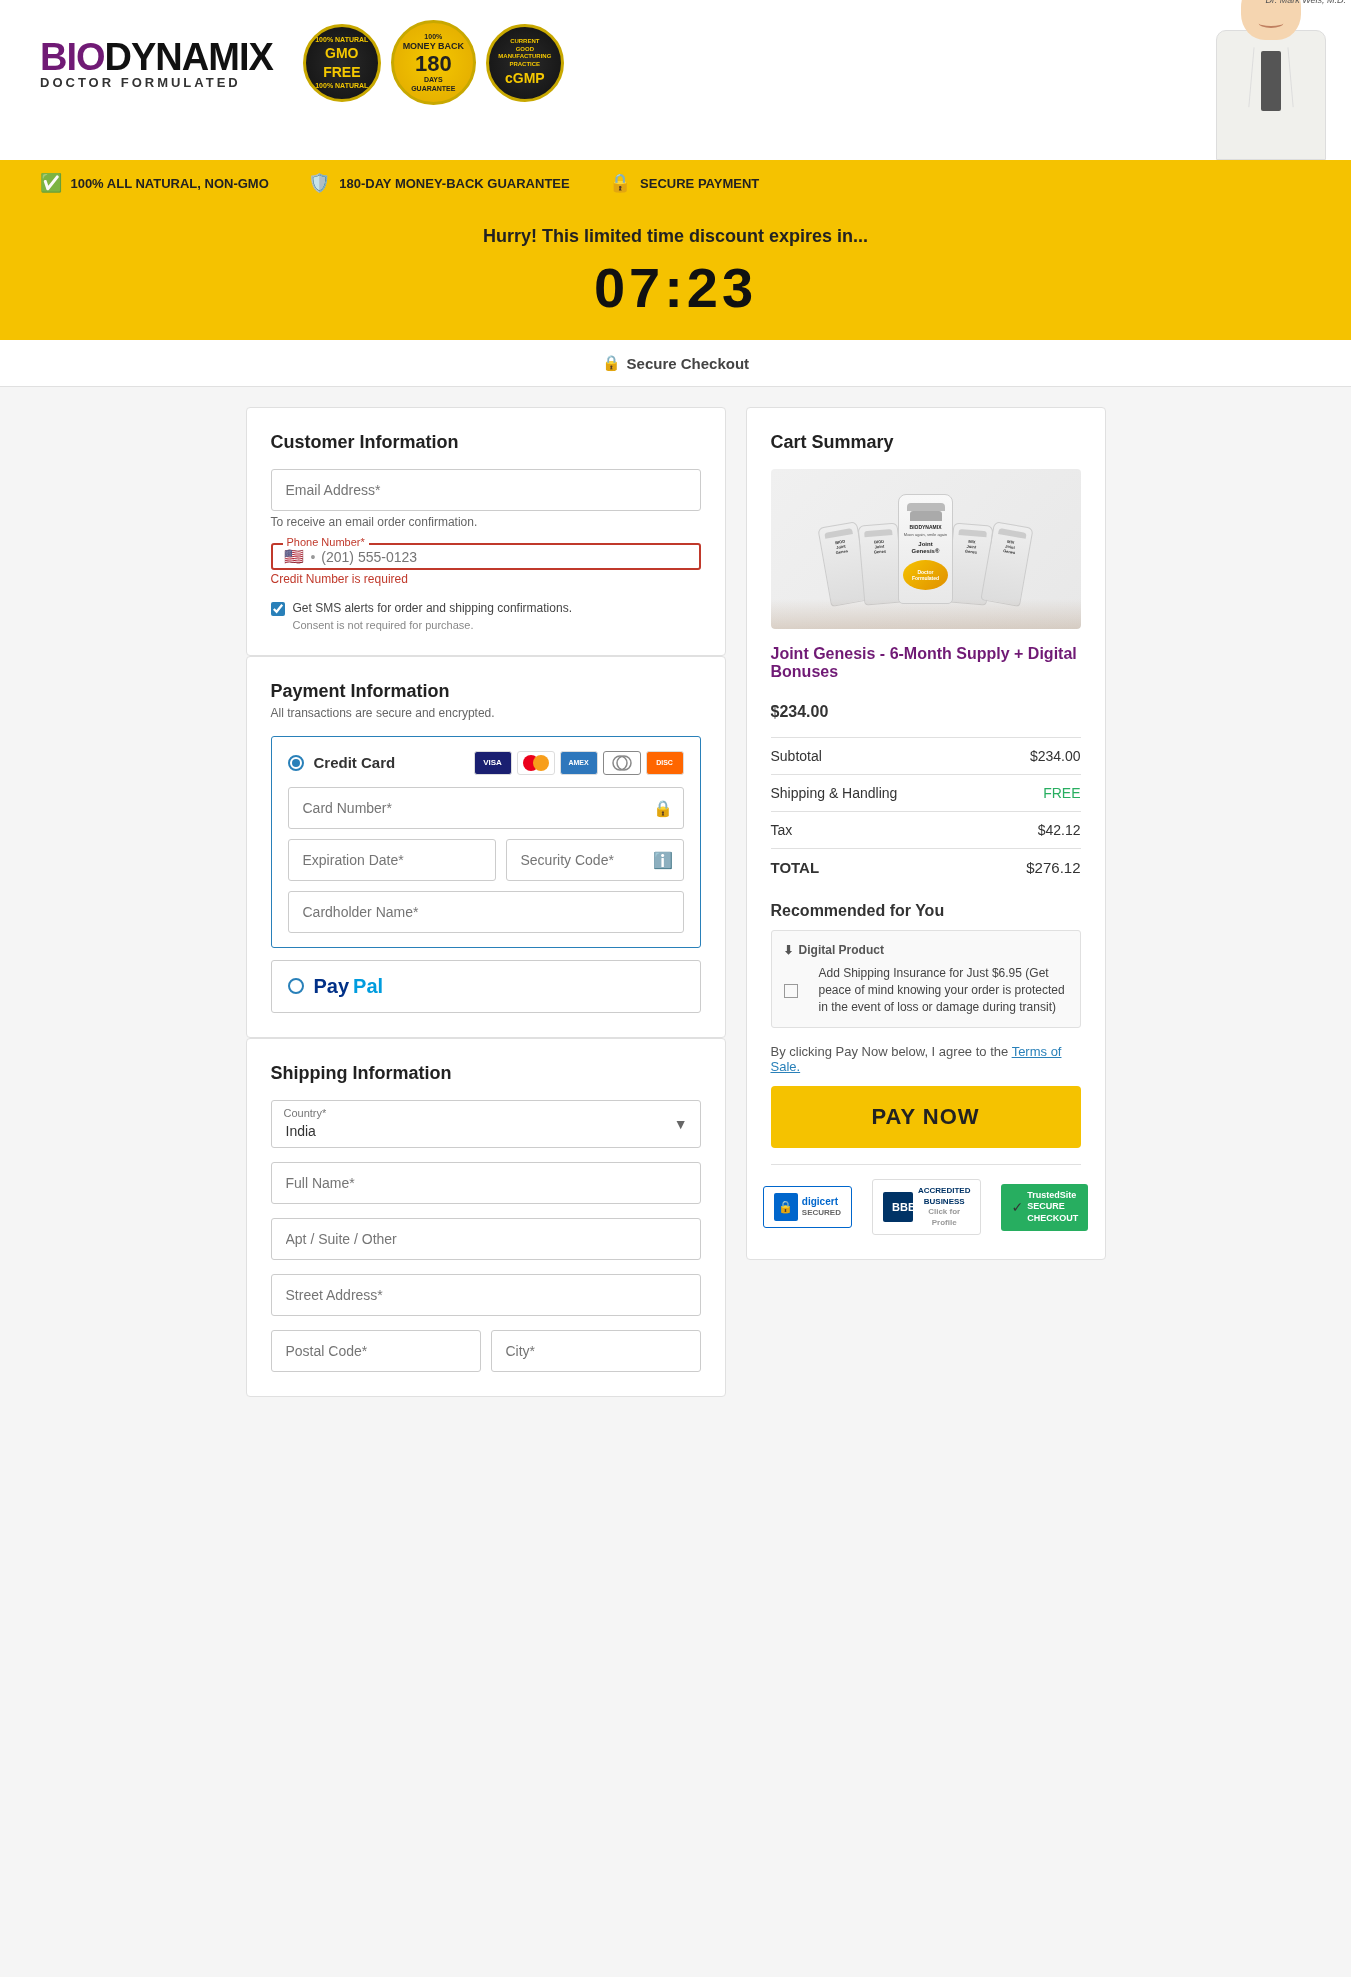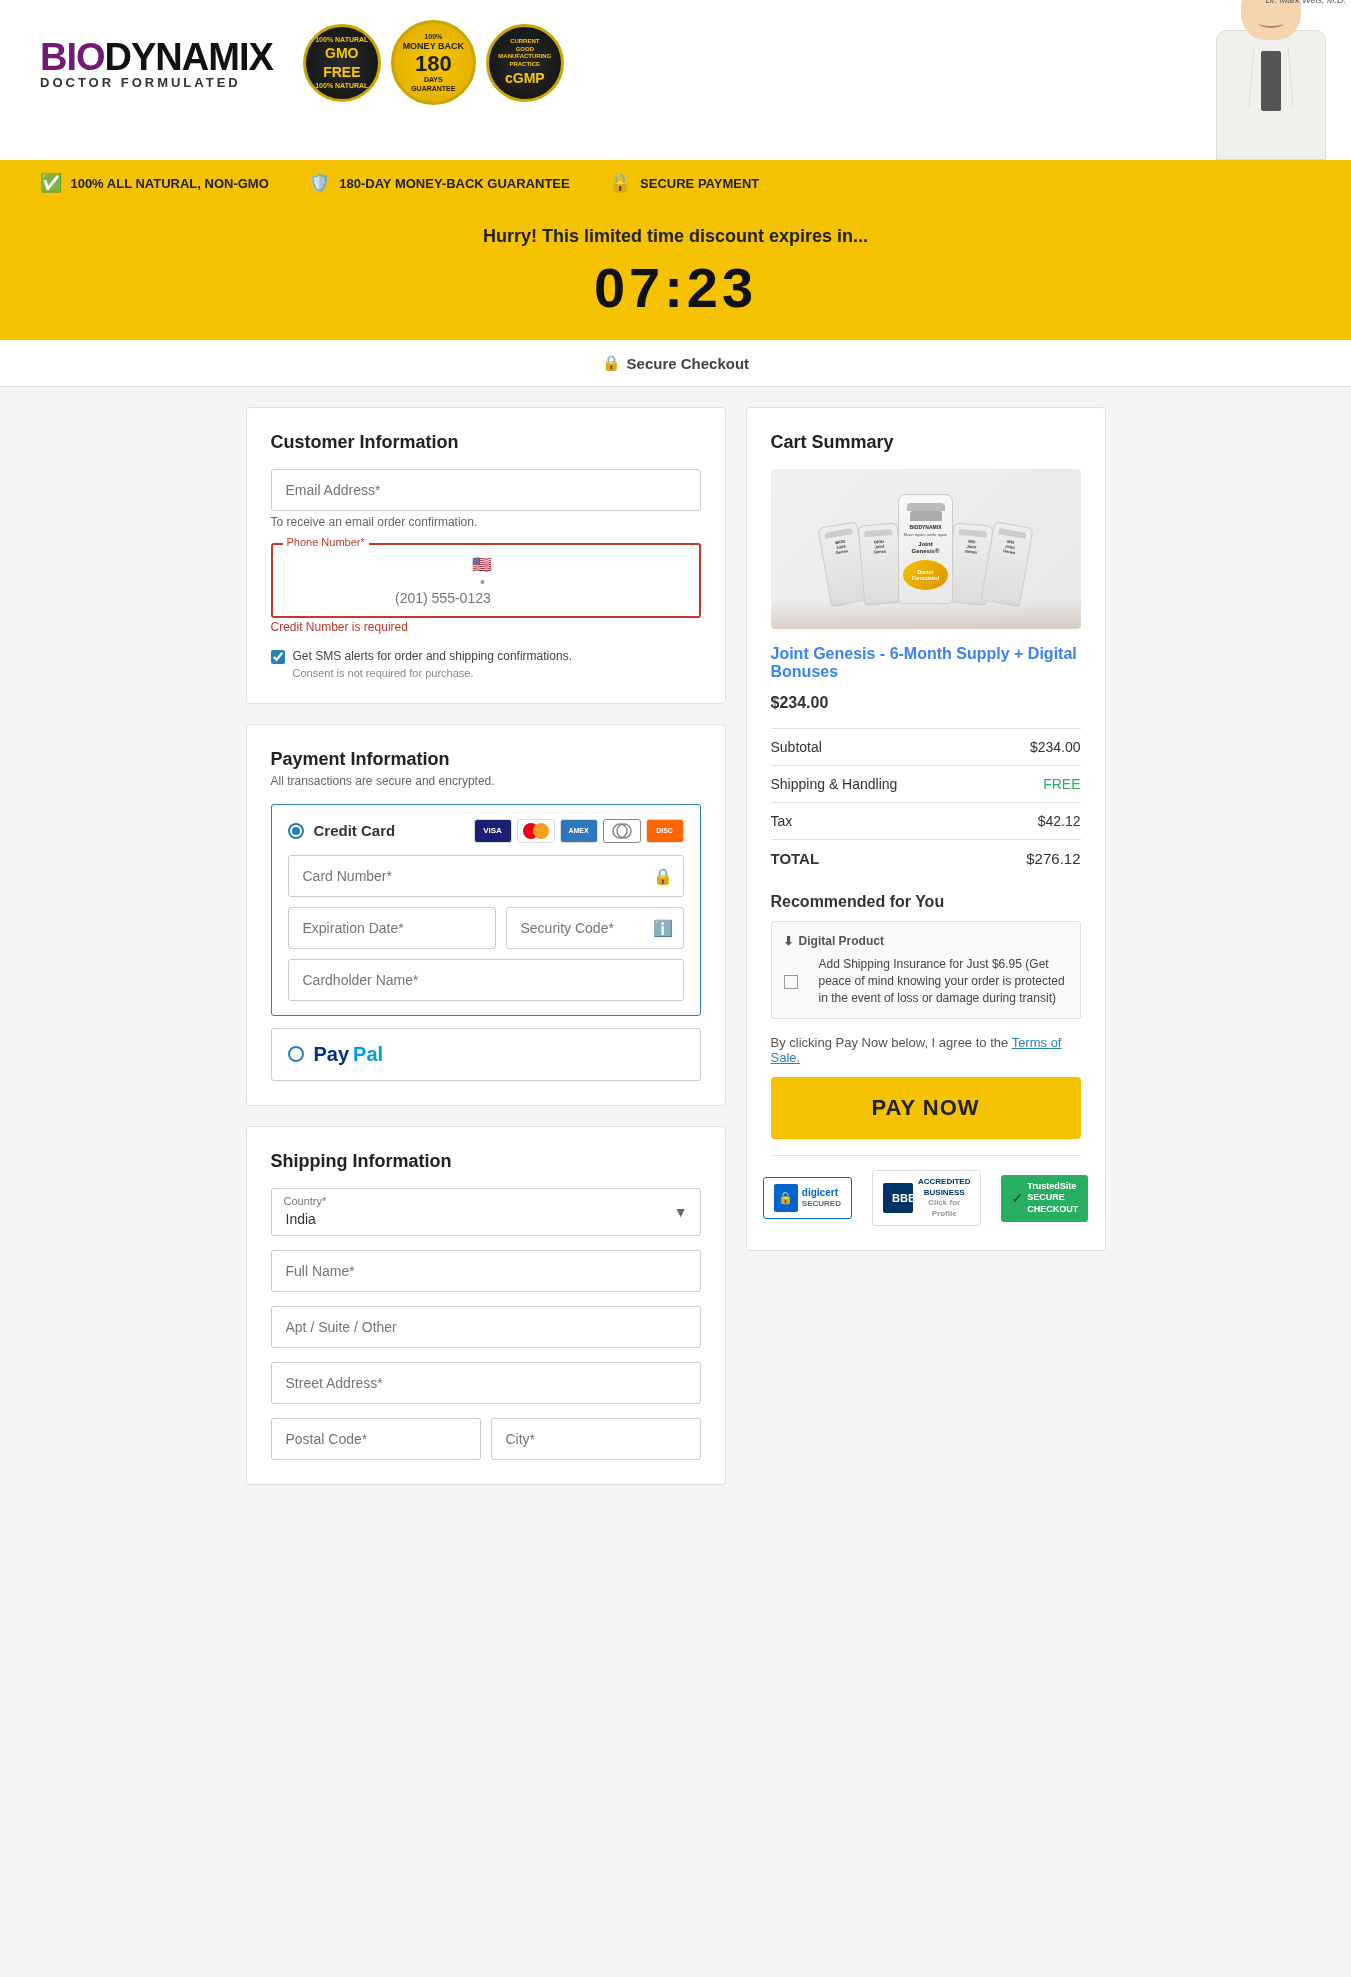--- a/index.html
+++ b/index.html
@@ -21,39 +21,39 @@
     .timer-text { font-size: 18px; font-weight: 700; color: #222; margin-bottom: 8px; }
     .timer-count { font-size: 56px; font-weight: 900; color: #111; letter-spacing: 4px; }
 
     
     .secure-checkout { text-align: center; padding: 14px; background: #fff; border-bottom: 1px solid #e0e0e0; font-size: 15px; color: #444; font-weight: 600; display: flex; align-items: center; justify-content: center; gap: 6px; }
 
     
     .main-content { max-width: 900px; margin: 20px auto; display: flex; gap: 20px; padding: 0 20px; }
 
     
-    .left-col { flex: 1; display: flex; flex-direction: column; gap: 20px; }
+    .left-col { flex: 1; display: flex; flex-direction: column; }
 
     
     .right-col { width: 360px; flex-shrink: 0; }
 
     
     .card { background: #fff; border: 1px solid #e0e0e0; border-radius: 4px; padding: 24px; }
     .section-title { font-size: 18px; font-weight: 700; margin-bottom: 16px; color: #222; }
     .section-subtitle { font-size: 12px; color: #666; margin-top: -12px; margin-bottom: 16px; }
 
     
     .form-group { margin-bottom: 14px; }
     .form-input { width: 100%; padding: 12px 14px; border: 1px solid #ccc; border-radius: 3px; font-size: 14px; color: #555; }
     .form-label { font-size: 12px; color: #666; margin-top: 4px; display: block; }
     .input-row { display: flex; gap: 10px; }
     .input-row .form-input { flex: 1; }
 
     
-    .phone-wrapper { position: relative; display: flex; align-items: center; border: 2px solid #c0392b; border-radius: 3px; padding: 10px 12px; flex-direction: column; }
+    .phone-wrapper { position: relative; display: flex; align-items: center; border: 2px solid #c0392b; border-radius: 3px; padding: 2px 12px; }
     .phone-flag { margin-right: 6px; font-size: 16px; }
     .phone-sep { color: #999; margin-right: 6px; }
     .phone-input { border: none; outline: none; font-size: 14px; color: #555; flex: 1; }
 
     
     .phone-label { font-size: 11px; color: #c0392b; position: absolute; top: -9px; left: 10px; background: #fff; padding: 0 4px; }
     .phone-label-text { font-size: 12px; color: #c0392b; margin-top: 4px; }
 
     
     .checkbox-row { display: flex; align-items: flex-start; gap: 8px; }
@@ -85,21 +85,21 @@
     .card-number-wrapper { position: relative; }
     .card-number-wrapper .lock-icon { position: absolute; right: 10px; top: 50%; transform: translateY(-50%); font-size: 16px; color: #888; }
 
     .paypal-logo { display: flex; align-items: center; gap: 4px; font-size: 20px; font-weight: 700; }
     .paypal-p1 { color: #003087; }
     .paypal-p2 { color: #009cde; }
 
     
     .cart-product-img { width: 100%; height: 160px; background: linear-gradient(135deg, #f0f0f0, #e8e8e8); border-radius: 4px; display: flex; align-items: center; justify-content: center; margin-bottom: 16px; overflow: hidden; position: relative; }
 
-    .product-title { font-size: 16px; font-weight: 700; color: #3b82f6; margin-bottom: 13px; }
+    .product-title { font-size: 16px; font-weight: 700; color: #701a75; margin-bottom: 22px; }
     .product-price { font-size: 16px; font-weight: 600; color: #333; margin-bottom: 16px; }
 
     .cart-table { width: 100%; border-collapse: collapse; }
     .cart-table tr { border-top: 1px solid #e0e0e0; }
     .cart-table td { padding: 10px 0; font-size: 14px; }
     .cart-table td:last-child { text-align: right; font-weight: 500; }
     .cart-total-row td { font-weight: 700; font-size: 15px; }
     .free-shipping { color: #27ae60; font-weight: 600; }
 
     

